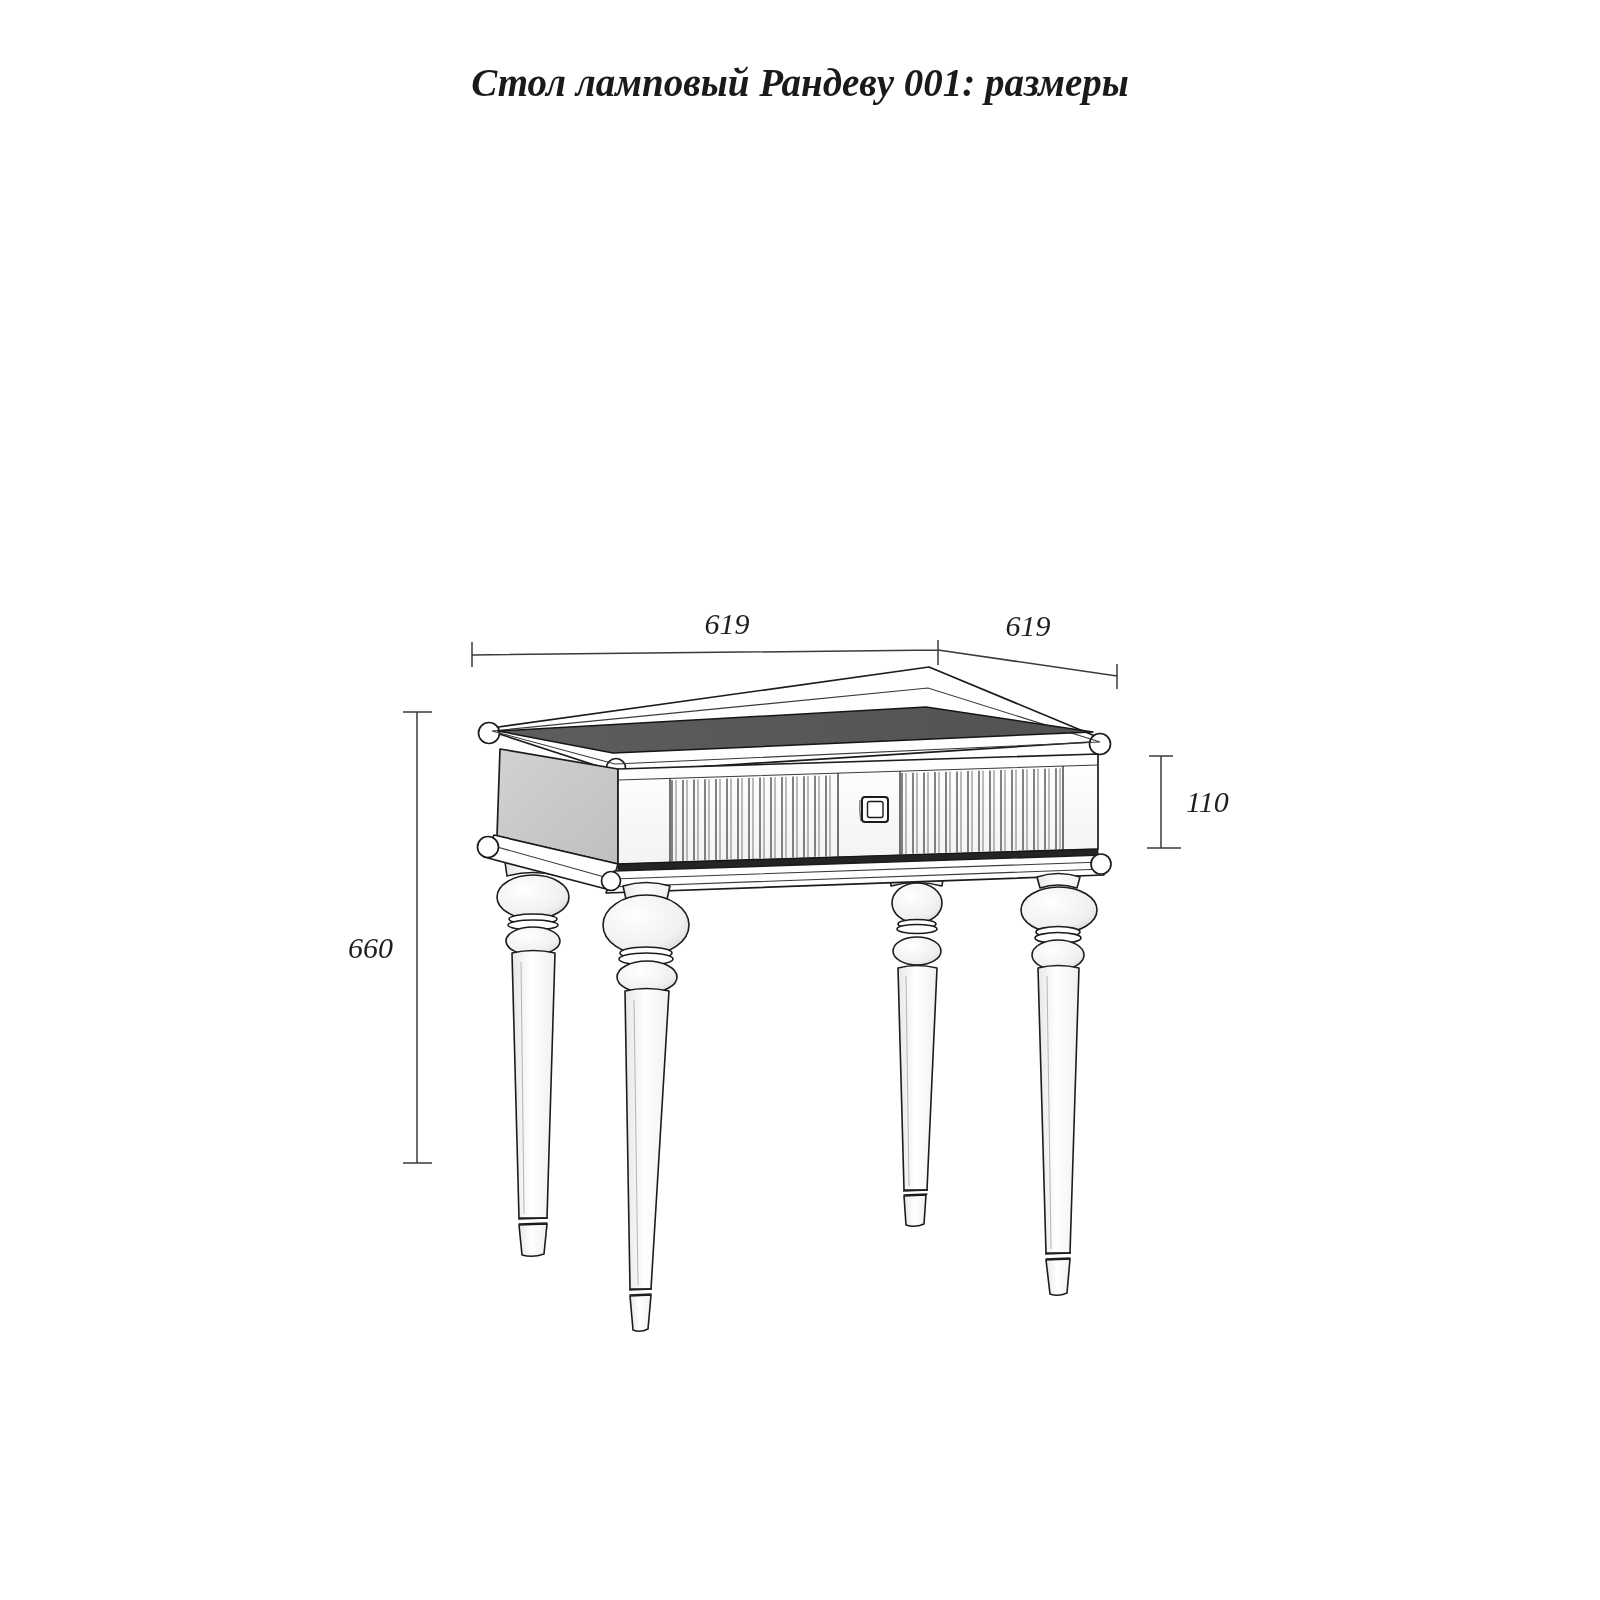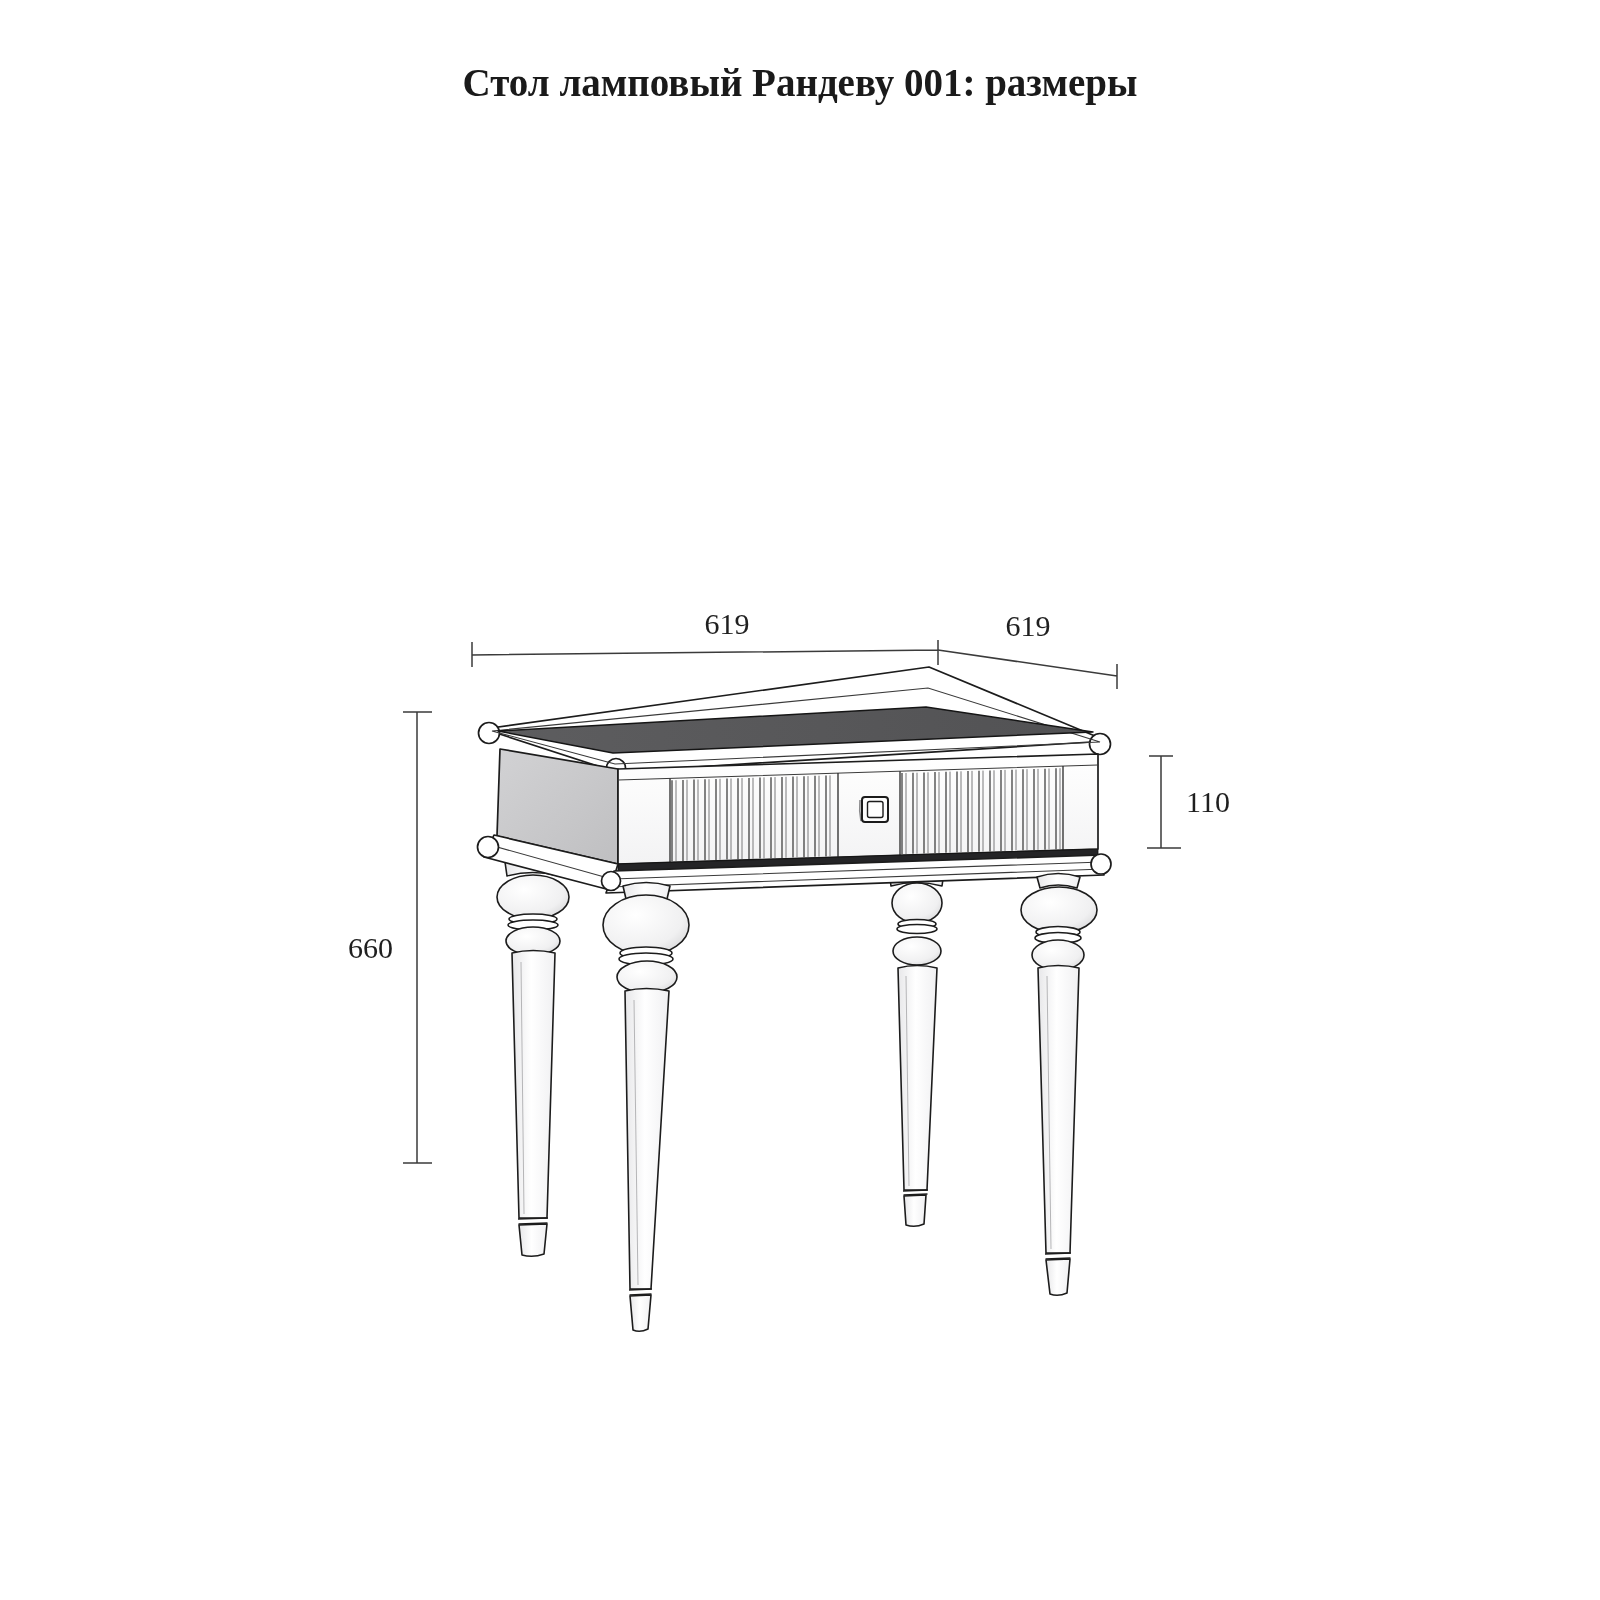--- a/index.html
+++ b/index.html
@@ -1,18 +1,19 @@
 <!DOCTYPE html>
 <html><head>
 <meta charset="utf-8">
 <style>
   html, body { margin: 0; padding: 0; background: #ffffff; }
   .page {
     width: 1600px; height: 1600px; position: relative; background: #ffffff;
     font-family: "Liberation Serif", "DejaVu Serif", serif;
+    font-style: italic;
   }
   svg { display: block; }
   .title-text {
     font-family: "Liberation Serif", "DejaVu Serif", serif;
     font-size: 39px; font-weight: bold; fill: #1a1a1a;
   }
   .dim-text {
     font-family: "Liberation Serif", "DejaVu Serif", serif;
     font-size: 30px; fill: #1f1f1f;
   }

